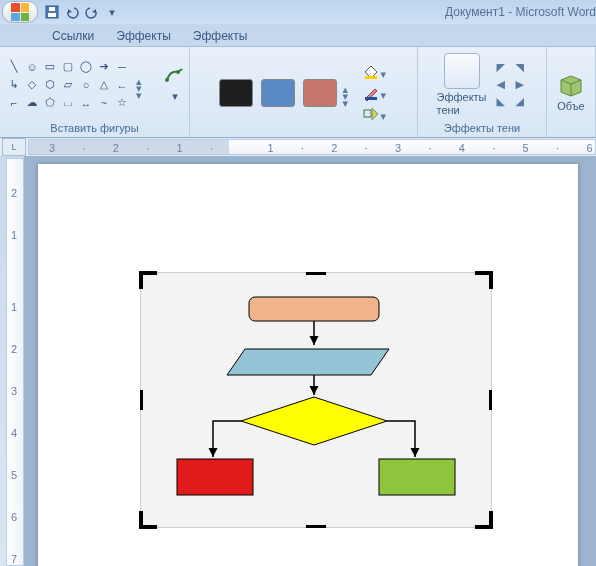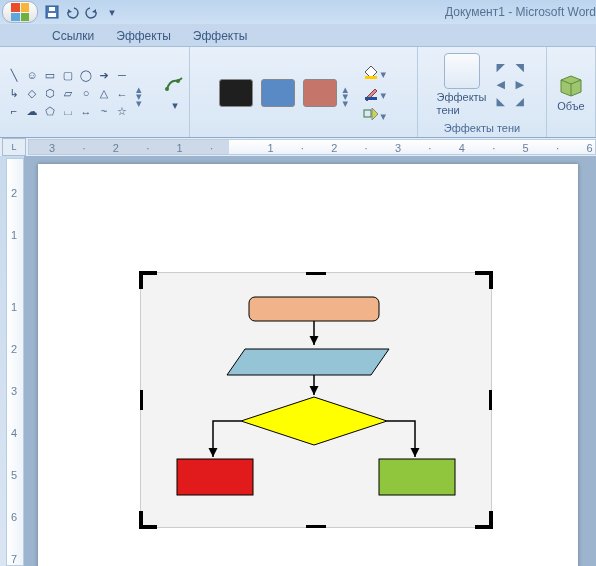--- a/index.html
+++ b/index.html
@@ -134,20 +134,21 @@
       <div class="divider"></div>
       <div class="big-btn">
         <svg width="22" height="22">
             <path d="M3 14 Q6 4 14 6 L18 3" fill="none" stroke="#3a7a3a" stroke-width="2"></path>
             <circle cx="3" cy="14" r="2" fill="#3a7a3a"></circle>
             <circle cx="14" cy="6" r="2" fill="#3a7a3a"></circle>
           </svg>
         <span>▾</span>
       </div>
     </div>
+    <div class="group-label">Вставить фигуры</div>
   </div>
 
   <div class="group" style="width:230px">
     <div class="group-body" style="justify-content:center">
       <div style="display:flex;gap:8px">
         <div class="fill-swatch" style="background:#1f1f1f"></div>
         <div class="fill-swatch" style="background:#5a8ac6"></div>
         <div class="fill-swatch" style="background:#c6756b"></div>
       </div>
       <div class="mini-arrow">

